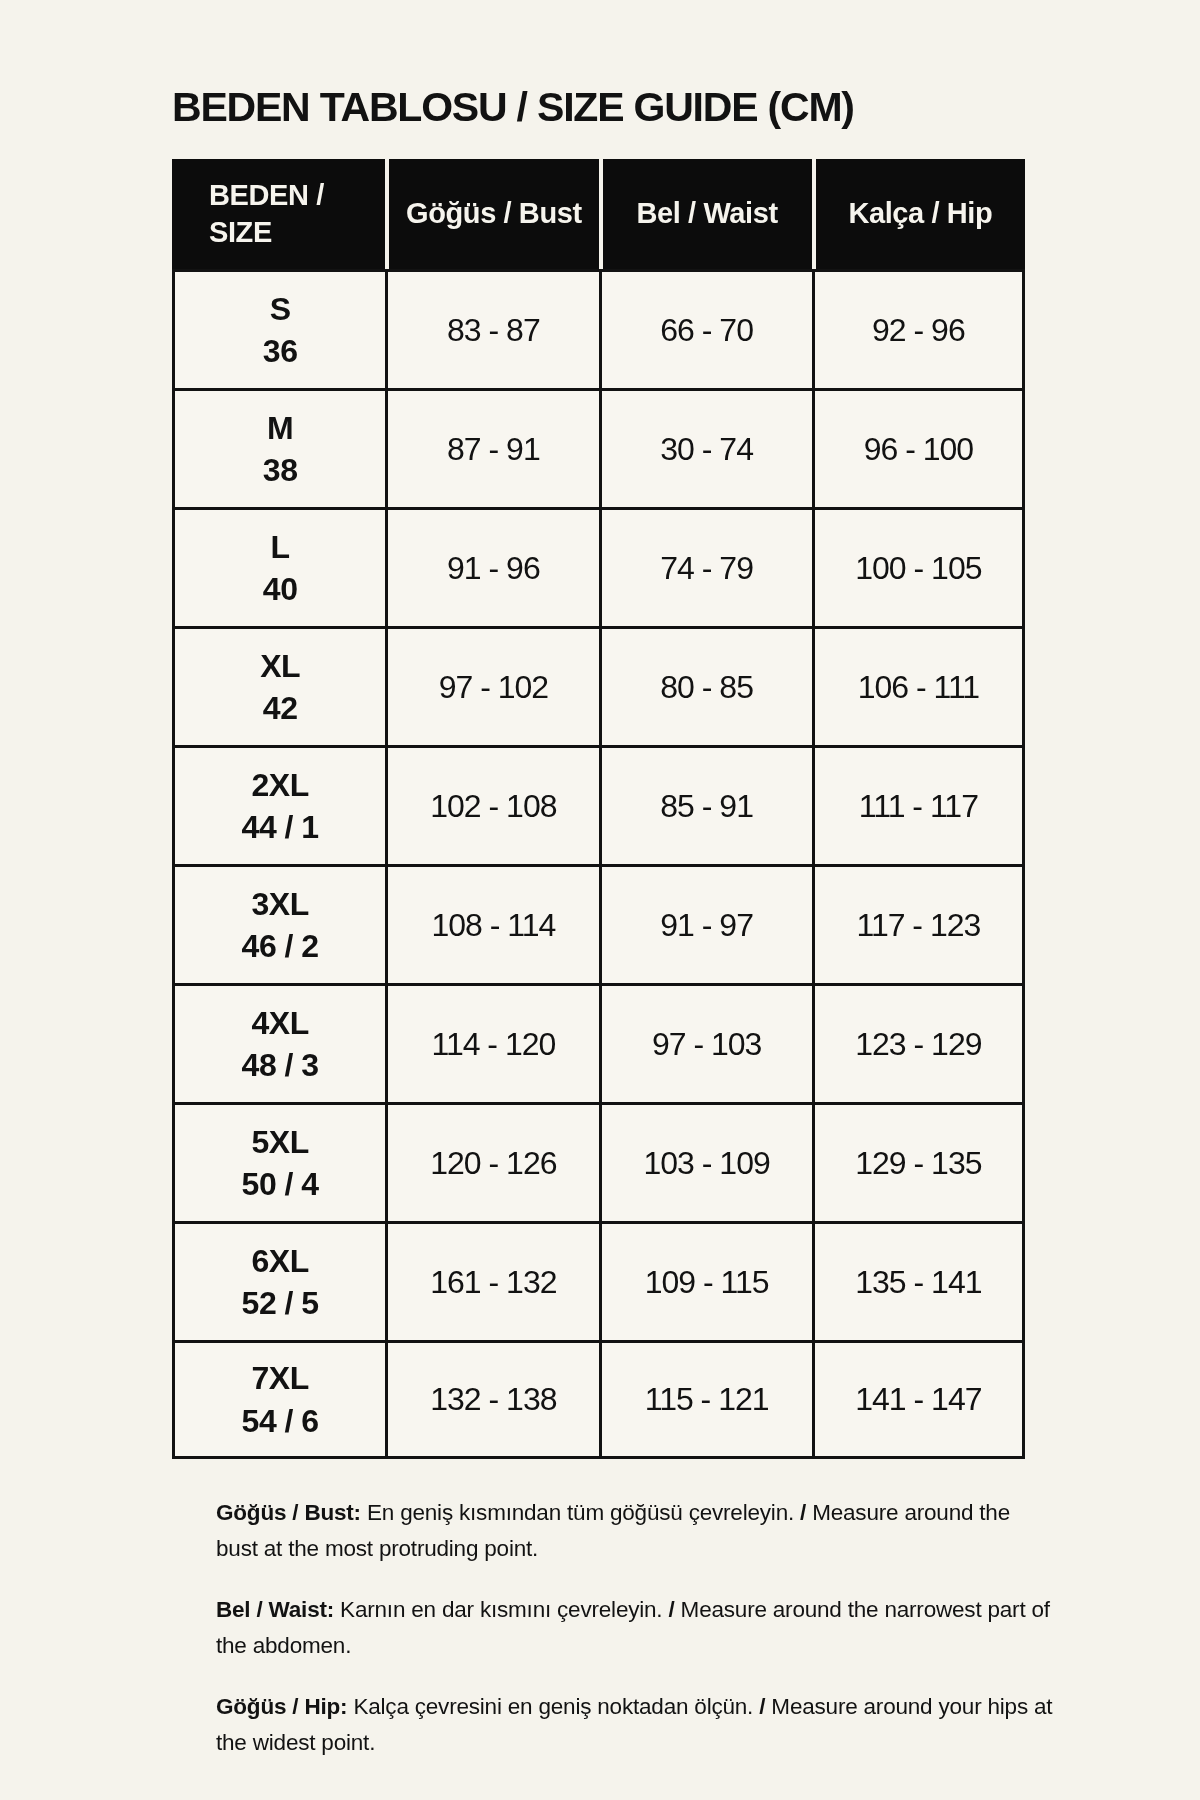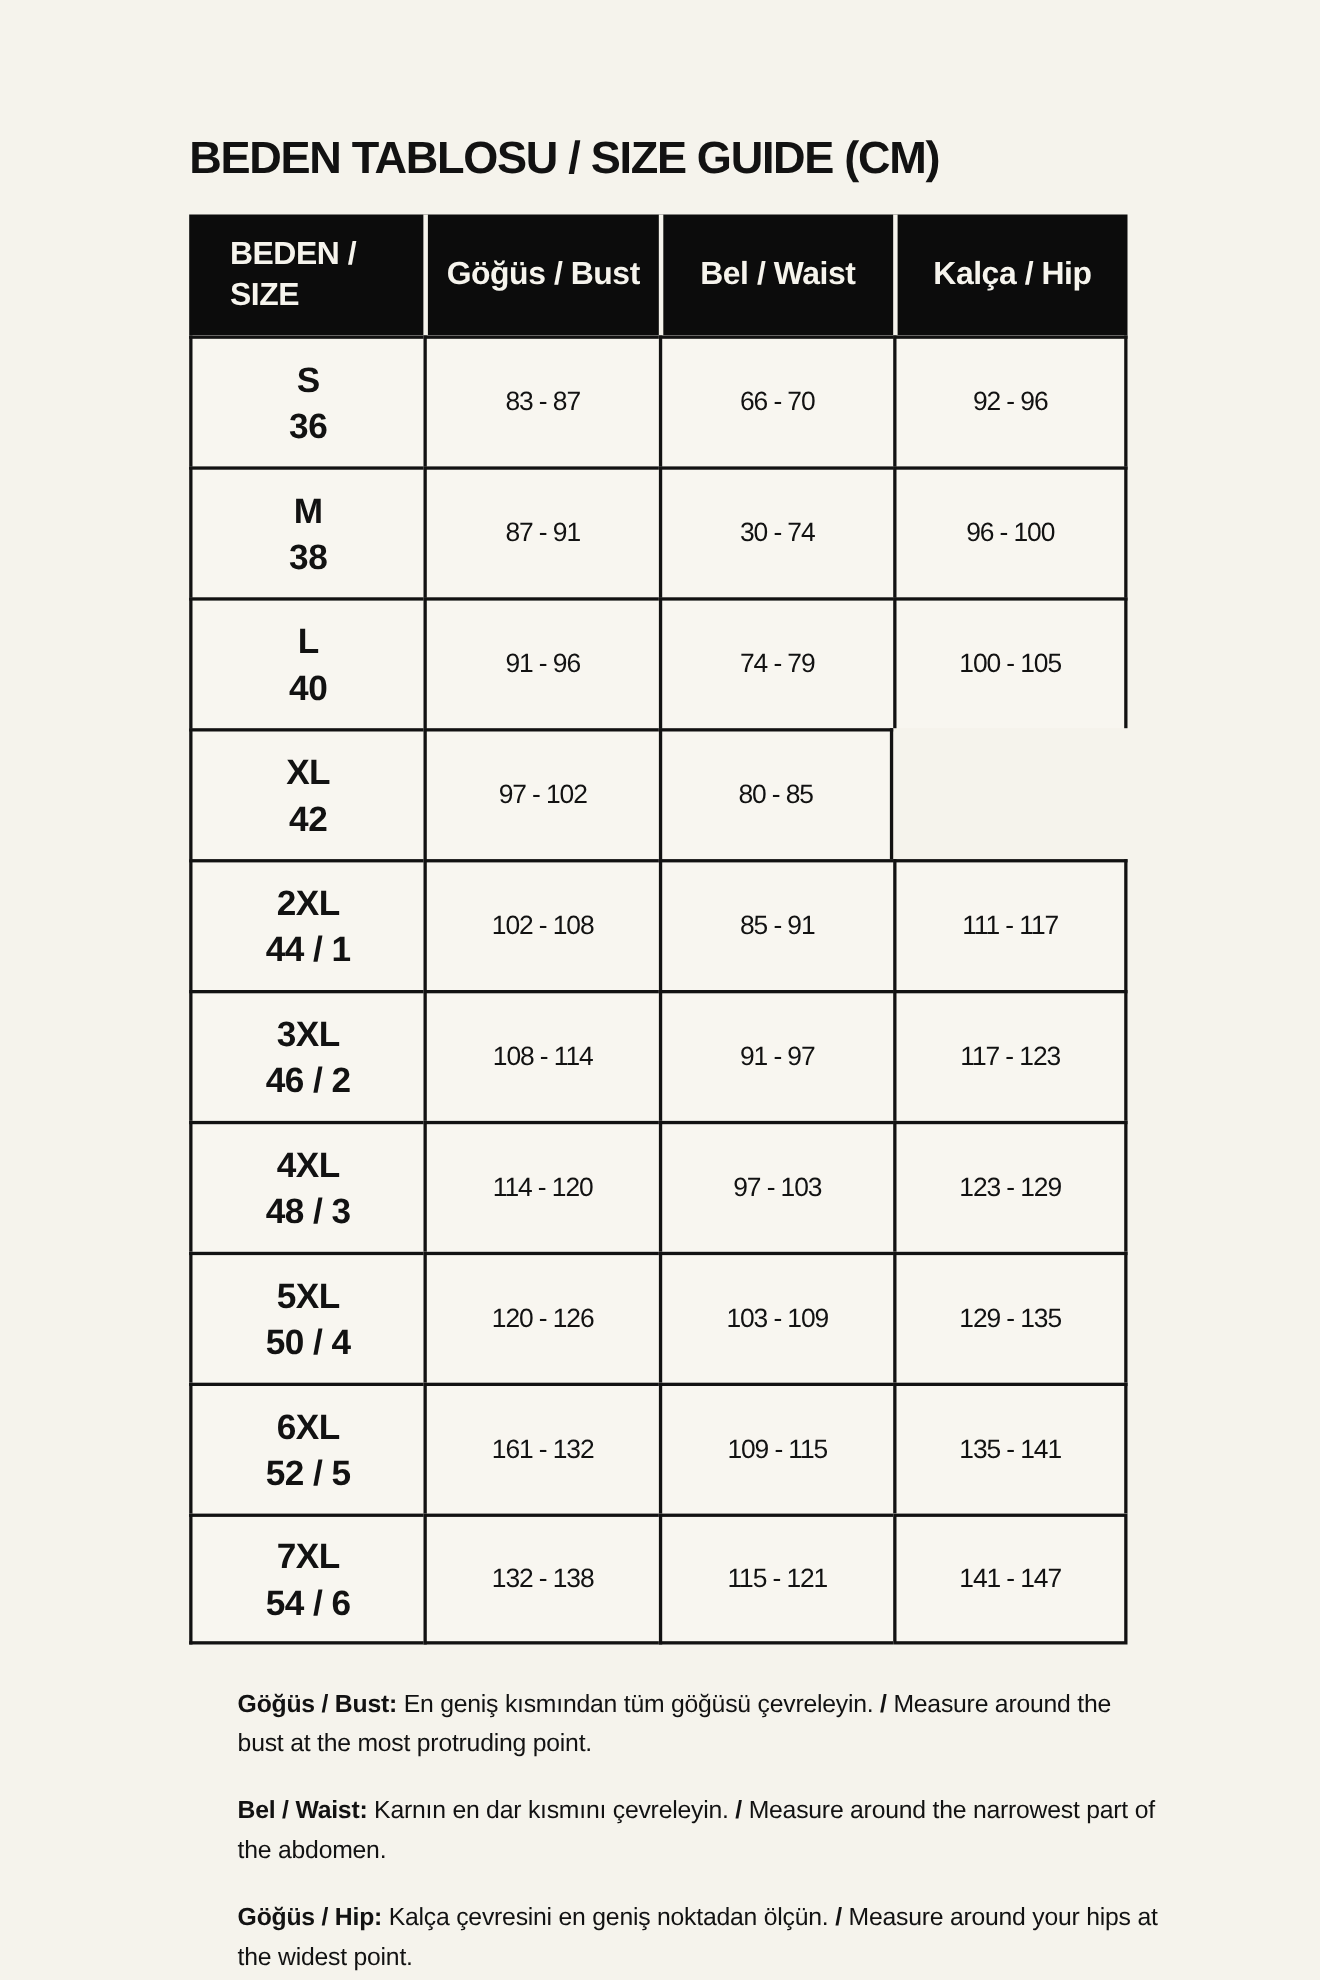--- a/index.html
+++ b/index.html
@@ -12,21 +12,21 @@
   }
   *{margin:0;padding:0;box-sizing:border-box;}
   html,body{width:1200px;}
   body{
     width:1200px;height:1800px;
     background:var(--background);
     color:var(--ink);
     font-family:"Liberation Sans","DejaVu Sans",sans-serif;
     overflow:hidden;
   }
-  .page{padding:120px 0 0 172px;}
+  .page{padding:84px 0 0 172px;}
   .title{
     font-size:41px;
     font-weight:700;
     letter-spacing:-1.2px;
     color:var(--ink);
   }
   .size-table{
     margin-top:28px;
     width:853px;
   }
@@ -64,21 +64,21 @@
   }
   .tr .td:last-child{border-right:3px solid var(--border);}
   .tr:last-child .td{border-bottom:3px solid var(--border);}
   .td.size{
     font-weight:700;
     font-size:32px;
     letter-spacing:-0.5px;
     line-height:1.32;
   }
   .td.val{
-    font-size:24px;
+    font-size:32px;
     font-weight:400;
     letter-spacing:-1px;
     text-align:right;
   }
   .notes{
     margin-top:36px;
     width:884px;
   }
   .note{
     font-size:22.5px;
@@ -139,20 +139,21 @@
       <div class="td val">100 - 105</div>
     </div>
 
     <div class="tr">
       <div class="td size">
         <div>XL</div>
         <div>42</div>
       </div>
       <div class="td val">97 - 102</div>
       <div class="td val">80 - 85</div>
+      <div class="td val">106 - 111</div>
     </div>
 
     <div class="tr">
       <div class="td size">
         <div>2XL</div>
         <div>44 / 1</div>
       </div>
       <div class="td val">102 - 108</div>
       <div class="td val">85 - 91</div>
       <div class="td val">111 - 117</div>

